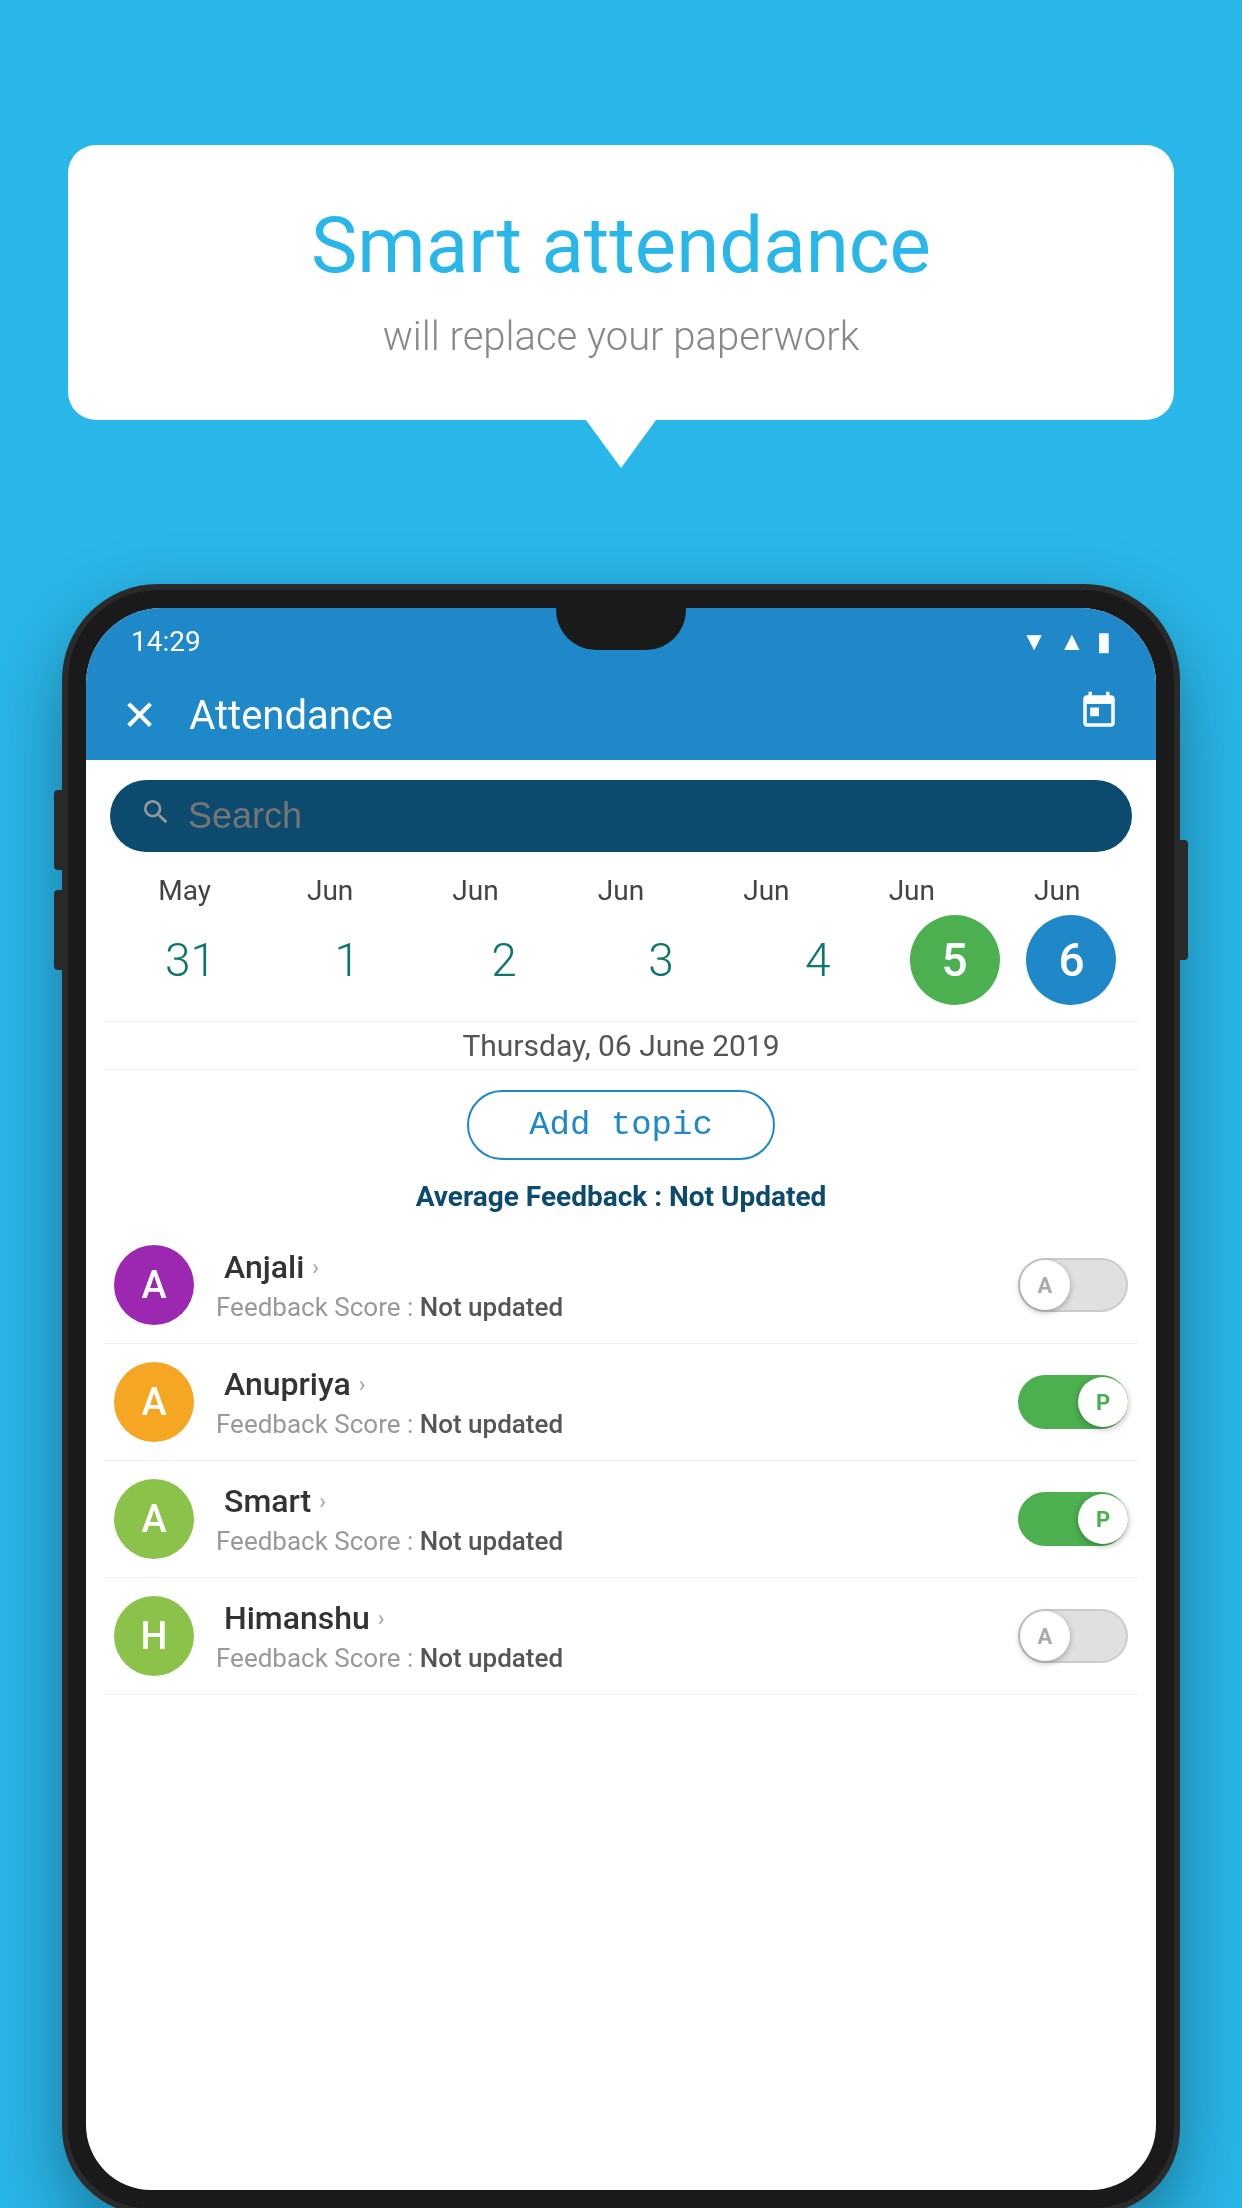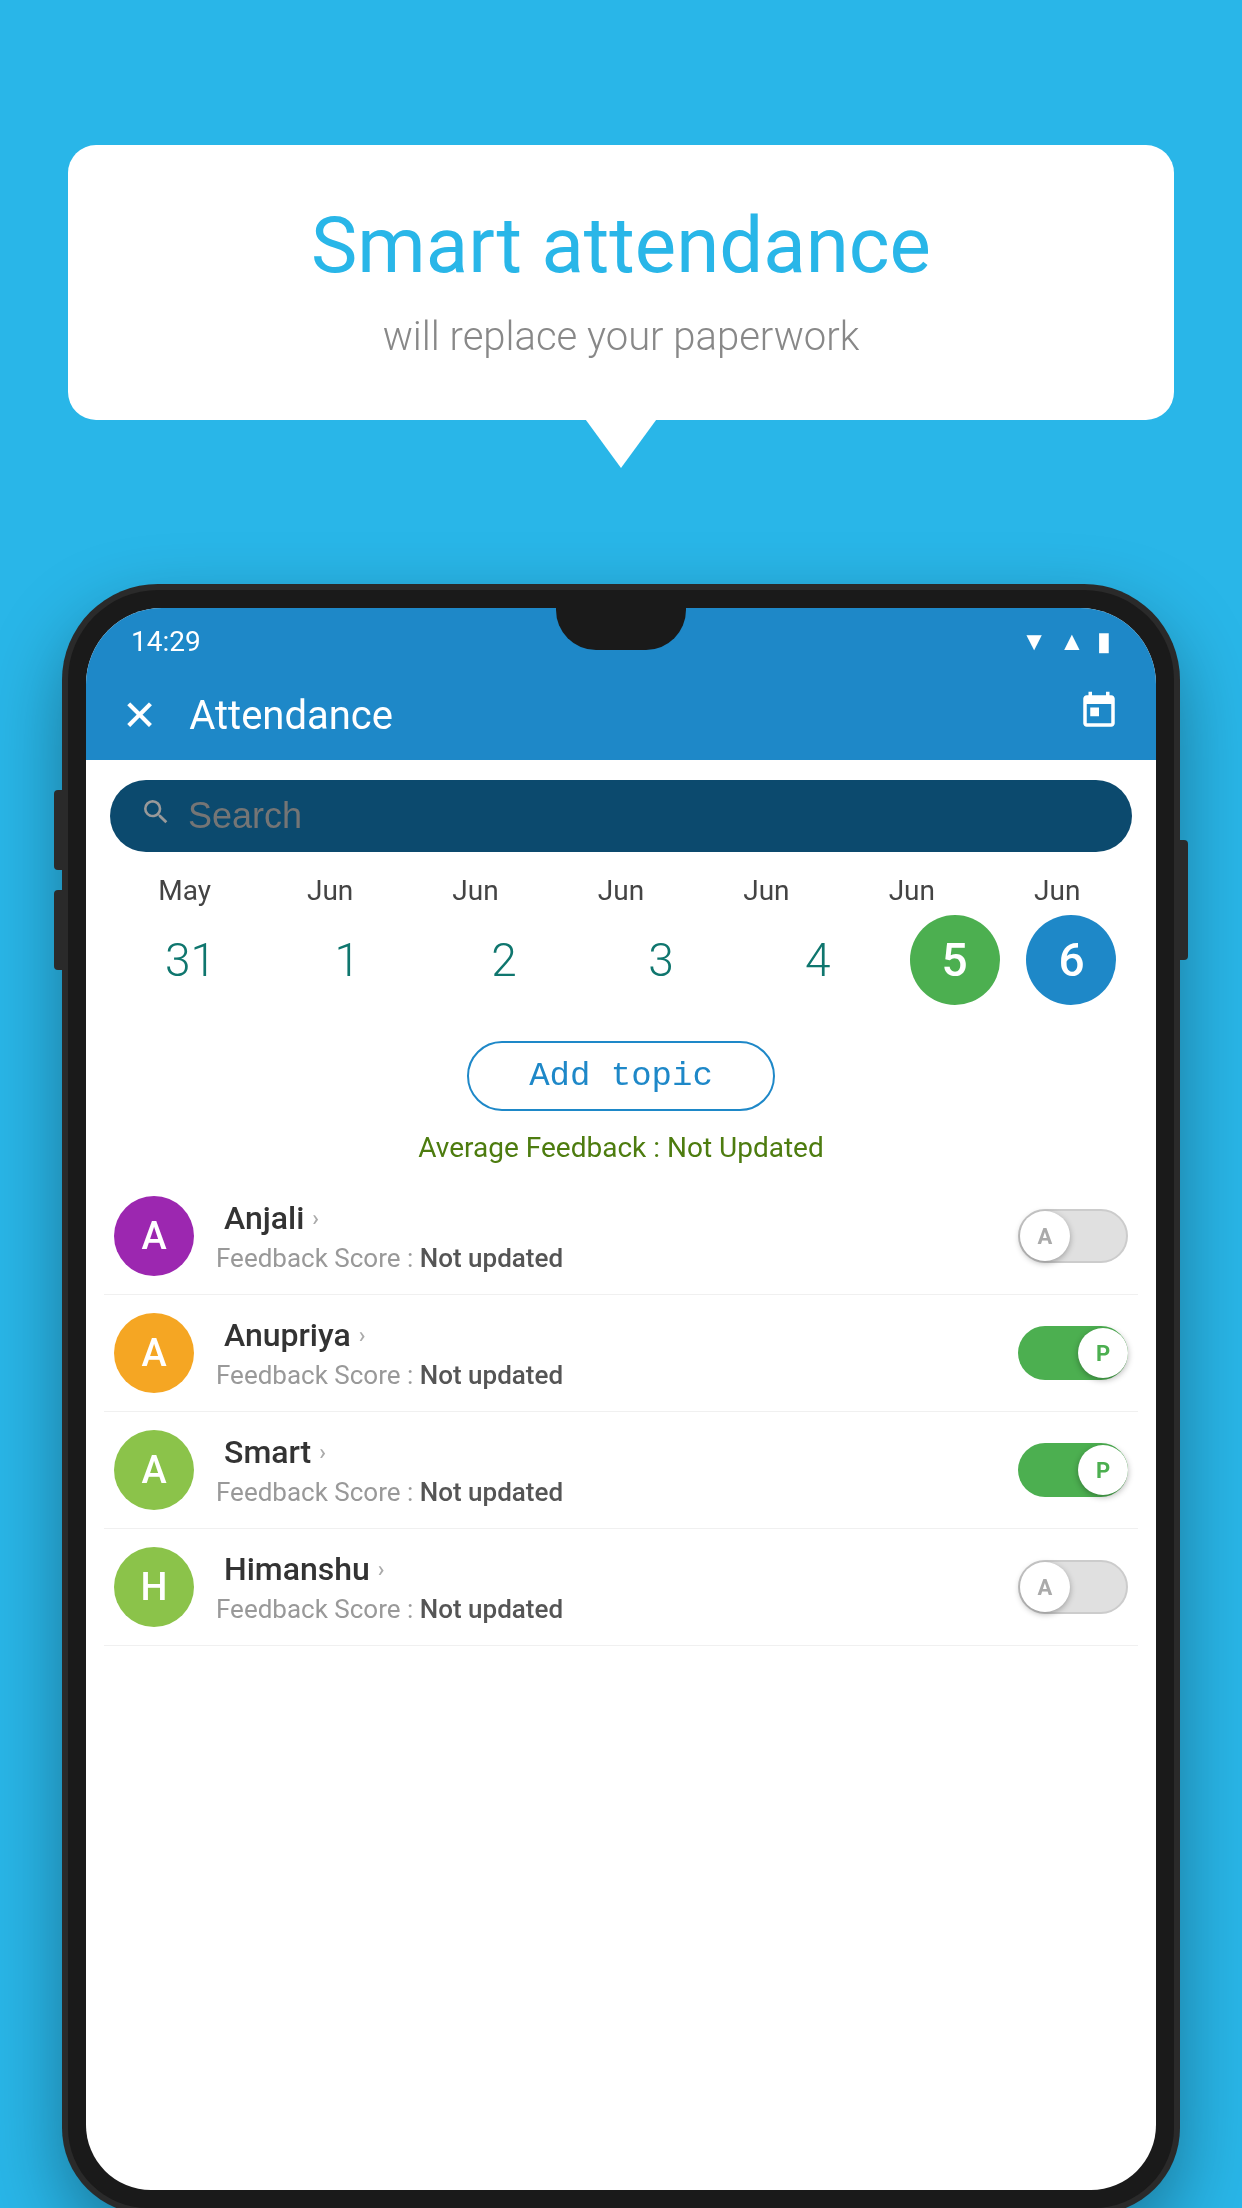--- a/index.html
+++ b/index.html
@@ -256,22 +256,22 @@
 
     
     .avg-feedback {
       text-align: center;
       font-size: 28px;
       color: #888;
       padding-bottom: 14px;
     }
 
     .avg-feedback span {
-      color: #4d7c0f;
-      font-weight: 400;
+      color: #0c4a6e;
+      font-weight: 700;
     }
 
     
     .student-list {
       padding: 0 18px;
     }
 
     .student-item {
       display: flex;
       align-items: center;
@@ -464,20 +464,21 @@
         <div class="date-day">31</div>
         <div class="date-day">1</div>
         <div class="date-day">2</div>
         <div class="date-day">3</div>
         <div class="date-day">4</div>
         <div class="date-day today">5</div>
         <div class="date-day selected">6</div>
       </div>
     </div>
 
+    <div class="date-label">Thursday, 06 June 2019</div>
 
     <div class="add-topic-container">
       <div class="add-topic-btn">Add topic</div>
     </div>
 
     <div class="avg-feedback">
       <span>Average Feedback :</span>
       <span>Not Updated</span>
     </div>
 

